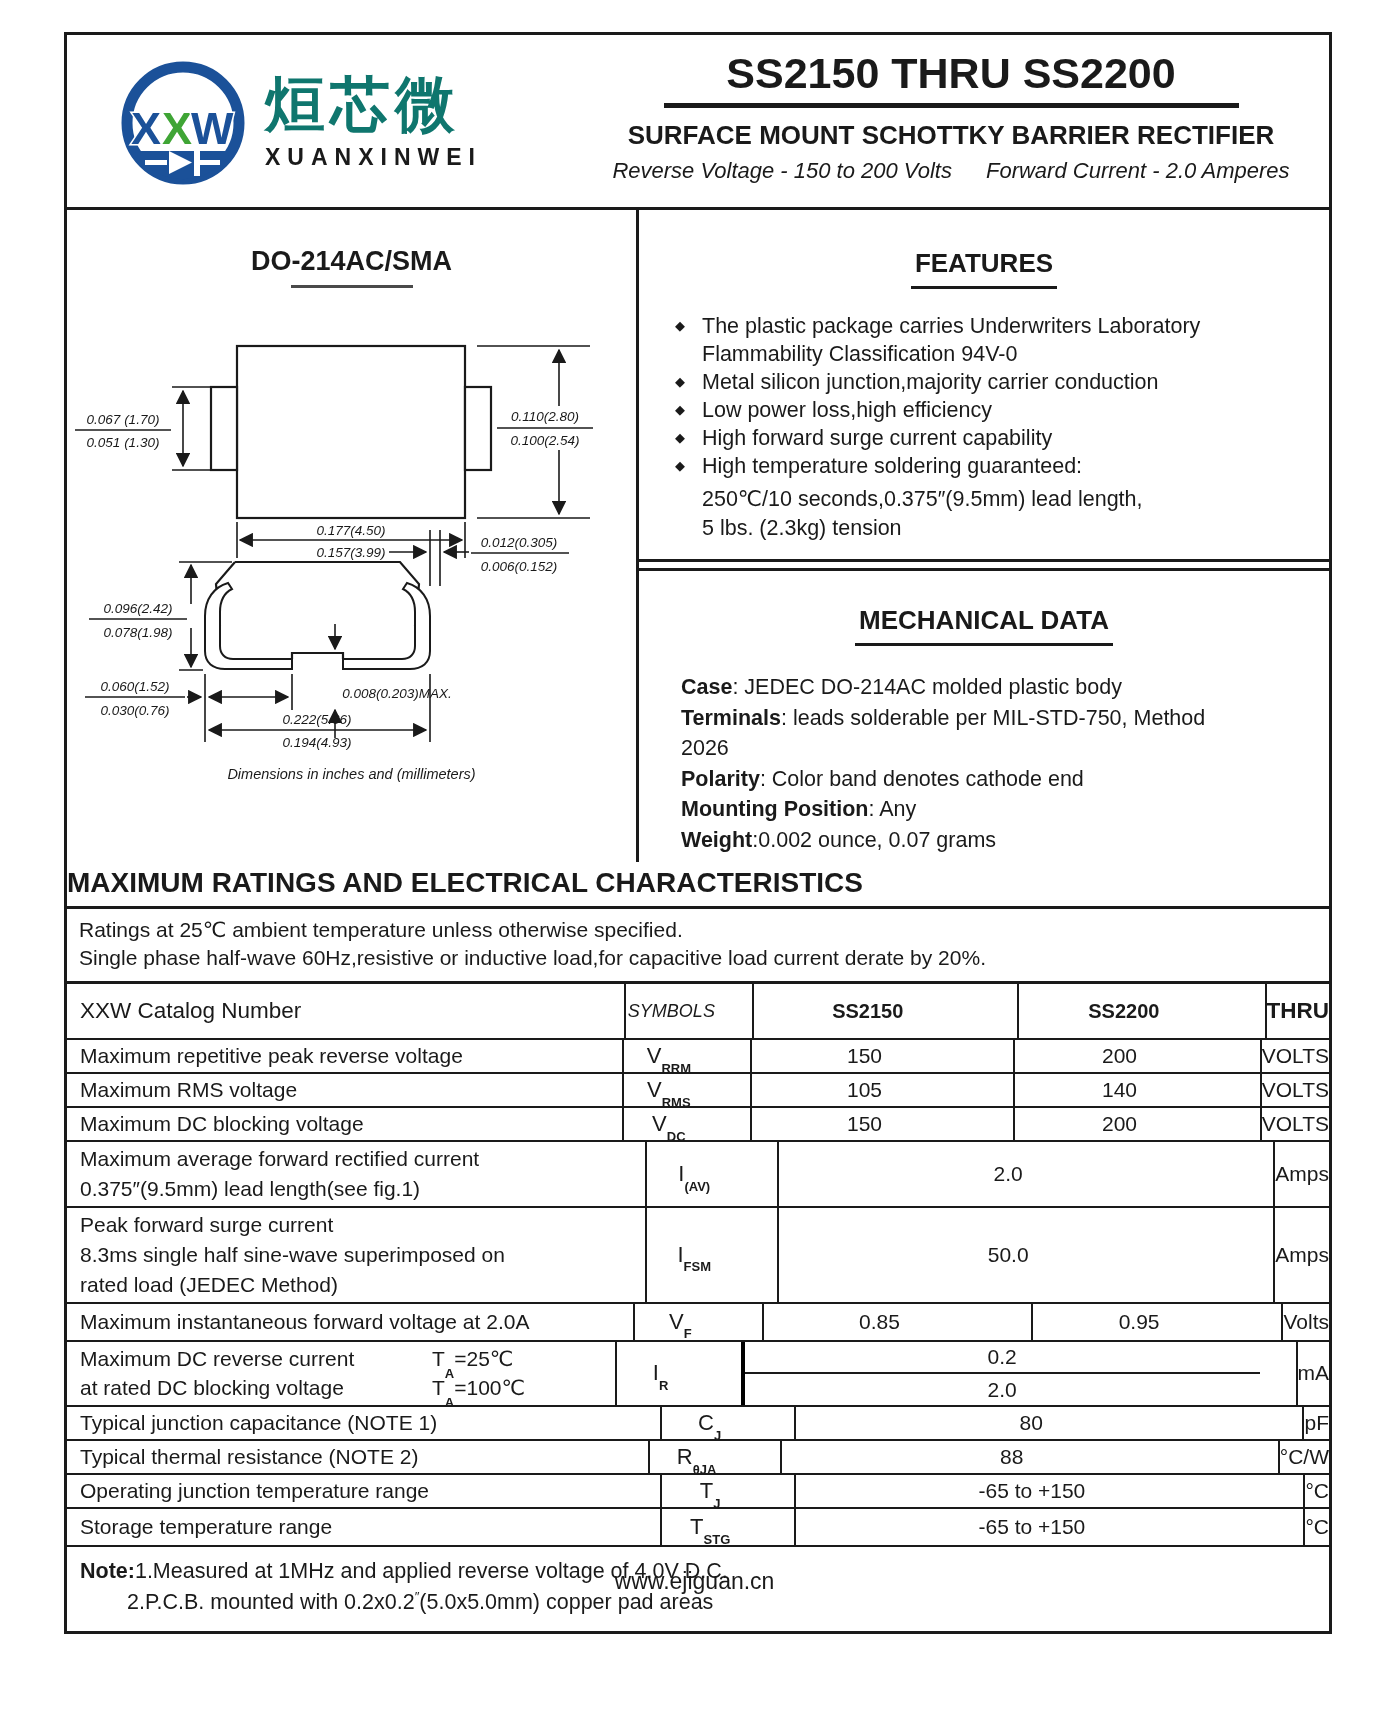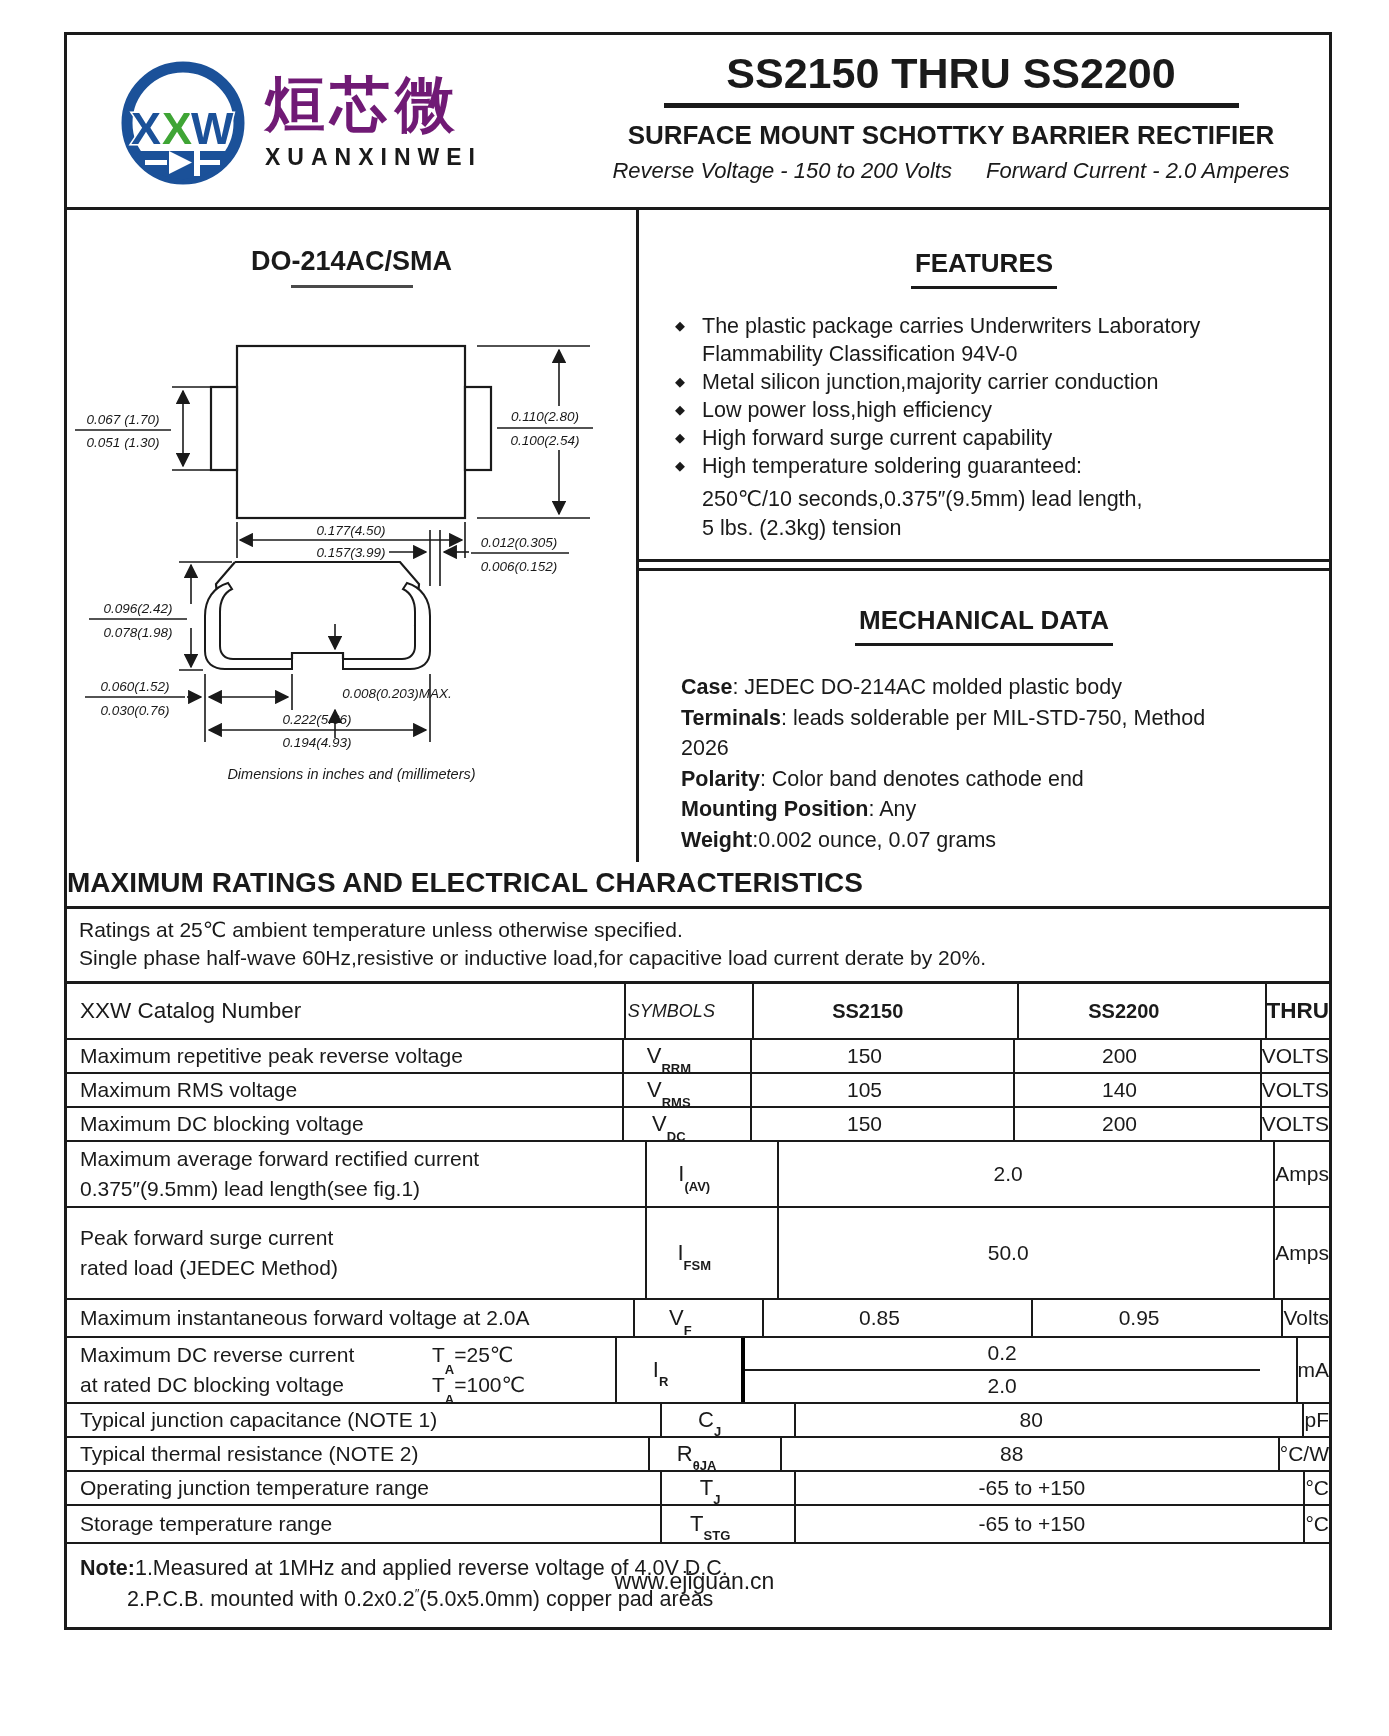--- a/index.html
+++ b/index.html
@@ -4,21 +4,21 @@
 <style>
   html,body{margin:0;padding:0;background:#e8e8e8;}
   .page{position:relative;width:1389px;height:1736px;background:#ffffff;margin:0 auto;
         font-family:"Liberation Sans","DejaVu Sans",sans-serif;color:#1a1a1a;overflow:hidden;}
   .doc{position:absolute;left:64px;top:32px;width:1262px;border:3px solid #1a1a1a;background:#fff;}
 
   
   .hdr{position:relative;height:172px;border-bottom:3px solid #1a1a1a;}
   .logo-svg{position:absolute;left:44px;top:24px;}
   .brand{position:absolute;left:198px;top:32px;}
-  .brand-cn{font-size:60px;font-weight:bold;letter-spacing:5px;line-height:1.25;color:#701a75;}
+  .brand-cn{font-size:60px;font-weight:bold;letter-spacing:5px;line-height:1.25;color:#0f766e;}
   .brand-en{font-size:23px;font-weight:600;letter-spacing:7px;margin-top:2px;color:#1a1a1a;}
   .title-block{position:absolute;left:520px;right:14px;top:16px;text-align:center;}
   .main-title{font-size:43px;font-weight:bold;line-height:1.05;}
   .title-rule{height:5px;background:#1a1a1a;width:575px;margin:7px auto 12px;}
   .subtitle{font-size:26px;font-weight:bold;}
   .tagline{font-size:22px;font-style:italic;display:flex;justify-content:center;gap:34px;margin-top:7px;}
 
   
   .middle{display:flex;height:652px;}
   .left-col{width:572px;border-right:3px solid #1a1a1a;padding-top:36px;box-sizing:border-box;}
@@ -282,20 +282,21 @@
             <span class="sym-b">I</span>
             <span class="sym-s">(AV)</span>
           </div>
         <div class="td vspan">2.0</div>
         <div class="td units">Amps</div>
       </div>
 
       <div class="tr h88">
         <div class="td param">
           <div class="pline">Peak forward surge current</div>
+          <div class="pline">8.3ms single half sine-wave superimposed on</div>
           <div class="pline">rated load (JEDEC Method)</div>
         </div>
         <div class="td sym">
             <span class="sym-b">I</span>
             <span class="sym-s">FSM</span>
           </div>
         <div class="td vspan">50.0</div>
         <div class="td units">Amps</div>
       </div>
 

